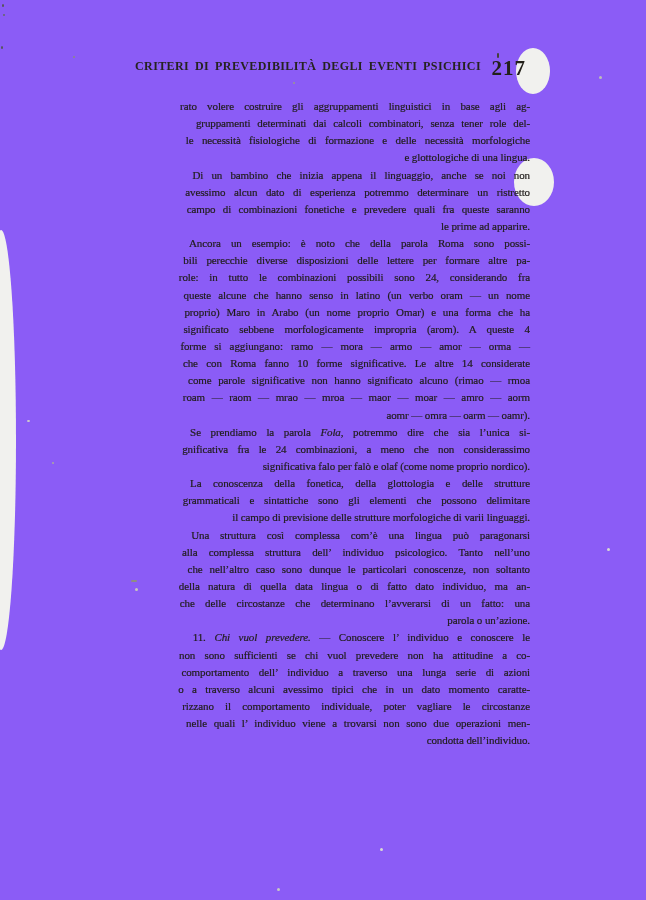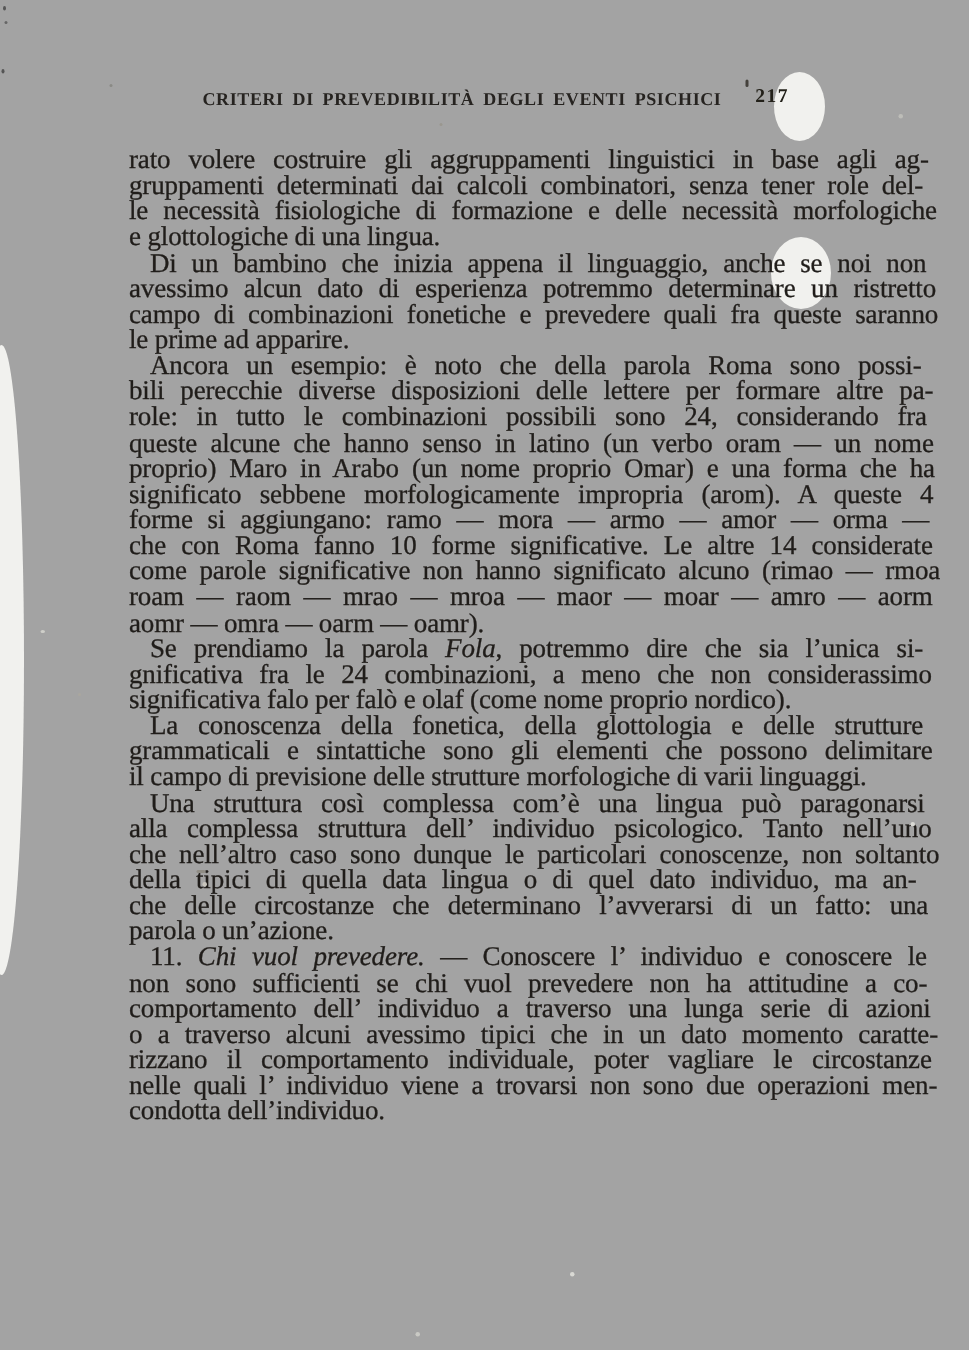--- a/index.html
+++ b/index.html
@@ -5,21 +5,21 @@
   html, body { margin: 0; padding: 0; }
   body {
     width: 646px; height: 900px;
     background: #f4f4f2;
     font-family: "Liberation Serif", serif;
     overflow: hidden;
   }
   .scan-page {
     position: relative;
     width: 646px; height: 900px;
-    background: #a3a3a3;
+    background: #8b5cf6;
     color: #1e1c1a;
     overflow: hidden;
   }
 
   
   .page-header {
     position: absolute;
     left: 86px; top: 58px;
     width: 444px; height: 18px;
   }
@@ -30,34 +30,35 @@
     font-size: 12px;
     font-weight: bold;
     letter-spacing: 0.4px;
     word-spacing: 2.5px;
     color: #262320;
     white-space: nowrap;
   }
   .page-number {
     position: absolute;
     right: 4px; top: -2px;
-    font-size: 13px;
+    font-size: 21px;
     font-weight: bold;
     letter-spacing: 1px;
     color: #222019;
   }
 
   
   .text-block {
     position: absolute;
     left: 86px; top: 98px;
     width: 444px;
-    font-size: 18px;
+    font-size: 11px;
     letter-spacing: -0.1px;
     color: #201d1a;
+    text-align: right;
     -webkit-text-stroke: 0.2px #201d1a;
   }
   .paragraph { margin: 0; }
   .line {
     width: 100%;
     height: 17.15px;
     line-height: 17.15px;
     box-sizing: border-box;
     white-space: nowrap;
     overflow: visible;
@@ -138,21 +139,21 @@
       </div>
       <div class="paragraph">
         <div class="line indent" style="word-spacing: 8.82422px;"><span class="line-inner"><span>La conoscenza della fonetica, della glottologia e delle strutture</span></span></div>
         <div class="line" style="word-spacing: 7.19922px;"><span class="line-inner"><span>grammaticali e sintattiche sono gli elementi che possono delimitare</span></span></div>
         <div class="line last"><span class="line-inner"><span>il campo di previsione delle strutture morfologiche di varii linguaggi.</span></span></div>
       </div>
       <div class="paragraph">
         <div class="line indent" style="word-spacing: 8.21094px;"><span class="line-inner"><span>Una struttura così complessa com’è una lingua può paragonarsi</span></span></div>
         <div class="line" style="word-spacing: 8.69196px;"><span class="line-inner"><span>alla complessa struttura dell’ individuo psicologico. Tanto nell’uno</span></span></div>
         <div class="line" style="word-spacing: 4.28299px;"><span class="line-inner"><span>che nell’altro caso sono dunque le particolari conoscenze, non soltanto</span></span></div>
-        <div class="line" style="word-spacing: 5.77865px;"><span class="line-inner"><span>della tipici di quella data lingua o di quel dato individuo, ma an-</span></span></div>
+        <div class="line" style="word-spacing: 5.77865px;"><span class="line-inner"><span>della natura di quella data lingua o di fatto dato individuo, ma an-</span></span></div>
         <div class="line" style="word-spacing: 7.78993px;"><span class="line-inner"><span>che delle circostanze che determinano l’avverarsi di un fatto: una</span></span></div>
         <div class="line last"><span class="line-inner"><span>parola o un’azione.</span></span></div>
       </div>
       <div class="paragraph">
         <div class="line indent" style="word-spacing: 5.96719px;"><span class="line-inner"><span>11. </span><span class="it">Chi vuol prevedere.</span><span> — Conoscere l’ individuo e conoscere le</span></span></div>
         <div class="line" style="word-spacing: 6.61364px;"><span class="line-inner"><span>non sono sufficienti se chi vuol prevedere non ha attitudine a co-</span></span></div>
         <div class="line" style="word-spacing: 7.00347px;"><span class="line-inner"><span>comportamento dell’ individuo a traverso una lunga serie di azioni</span></span></div>
         <div class="line" style="word-spacing: 5.79119px;"><span class="line-inner"><span>o a traverso alcuni avessimo tipici che in un dato momento caratte-</span></span></div>
         <div class="line" style="word-spacing: 8.58036px;"><span class="line-inner"><span>rizzano il comportamento individuale, poter vagliare le circostanze</span></span></div>
         <div class="line" style="word-spacing: 4.07102px;"><span class="line-inner"><span>nelle quali l’ individuo viene a trovarsi non sono due operazioni men-</span></span></div>

